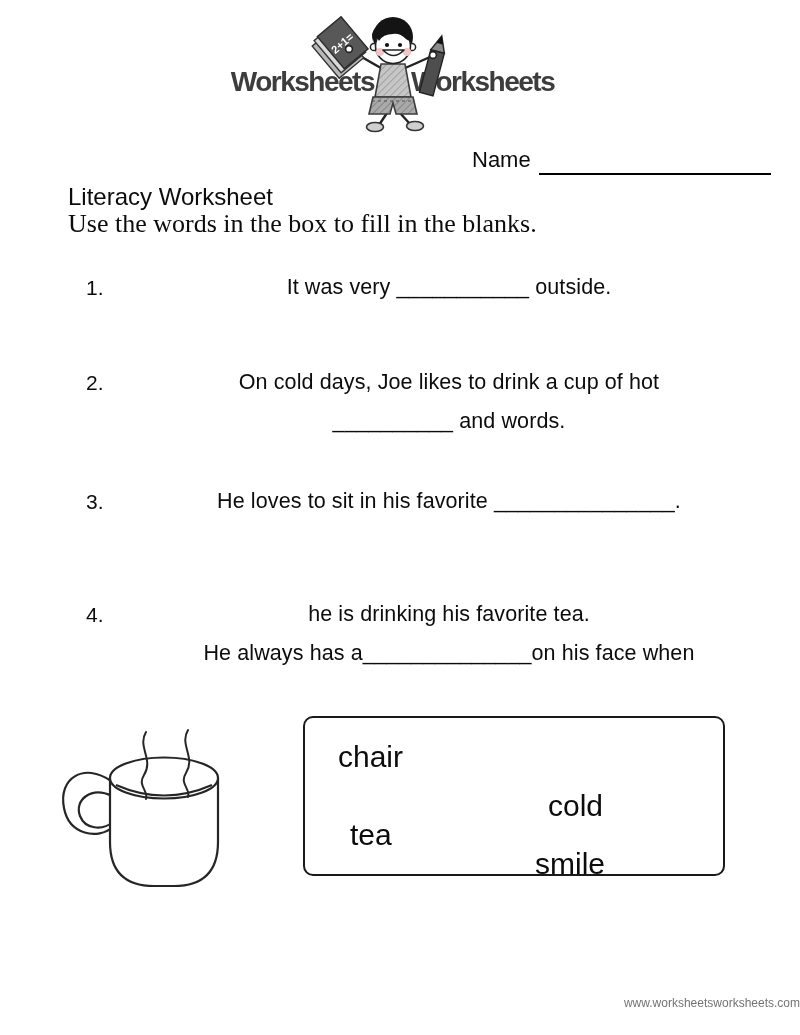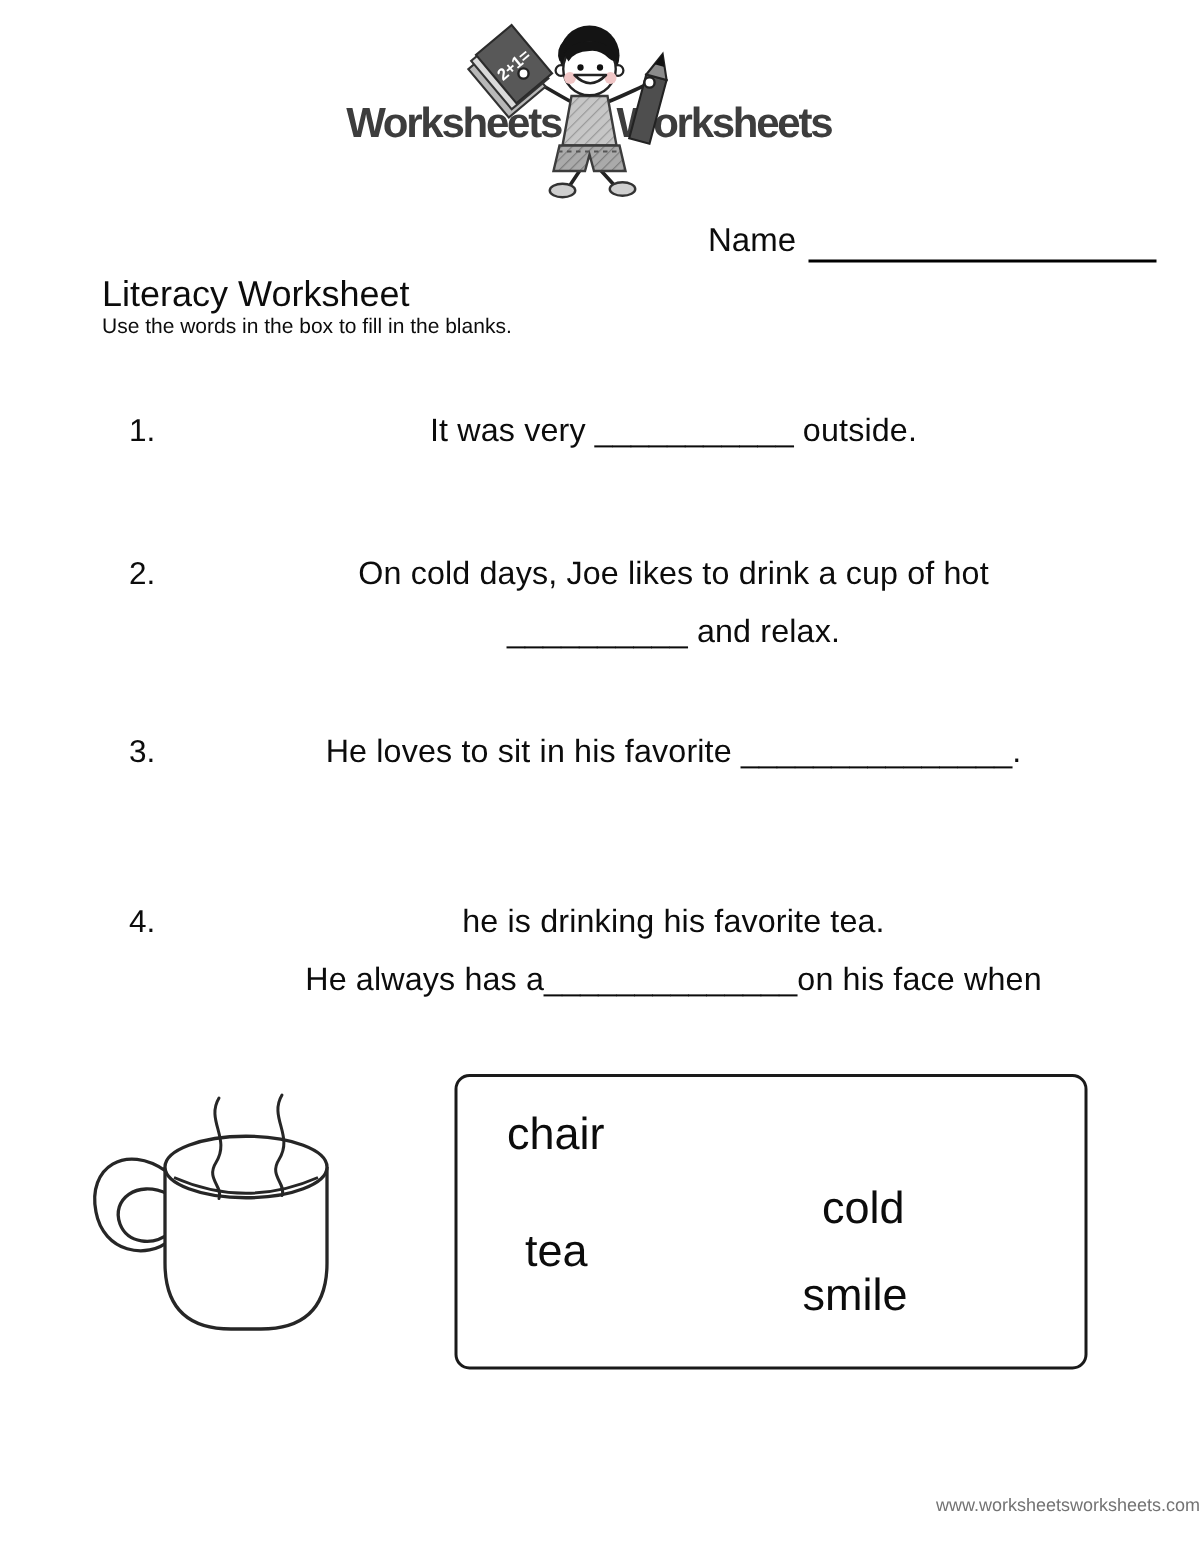--- a/index.html
+++ b/index.html
@@ -27,35 +27,35 @@
   .logo-word.right { left: 411px; width: 170px; text-align: left; }
   .logo-boy { position: absolute; left: 310px; top: 12px; width: 170px; height: 128px; }
 
   
   .title { position: absolute; left: 68px; top: 155px; font-size: 24px; color: #0c0c0c; margin-top: 28px; }
   .name-row { position: absolute; left: 472px; top: 147px; display: flex; }
   .name-label { font-size: 22px; color: #0c0c0c; }
   .name-line { width: 232px; height: 28px; border-bottom: 2px solid #000; margin-left: 8px; }
 
   
-  .instructions { position: absolute; left: 68px; top: 209px; font-size: 14px; color: #0c0c0c; }
+  .instructions { position: absolute; left: 68px; top: 209px; font-size: 26px; color: #0c0c0c; font-family: Liberation Serif, serif; }
 
   
   .question { position: absolute; left: 86px; width: 668px; display: flex; line-height: 39px; }
   .q1 { top: 268px; }
   .q2 { top: 363px; }
   .q3 { top: 482px; }
   .q4 { top: 595px; }
   .q-num  { width: 58px; flex-shrink: 0; font-size: 21px; color: #0c0c0c; }
   .q-text { flex: 1; font-size: 21.5px; color: #0c0c0c; letter-spacing: 0.1px; text-align: center; }
 
   
   .word-box {
     position: absolute; left: 303px; top: 716px;
-    width: 422px; height: 197px;
+    width: 422px; height: 160px;
     border: 2px solid #1a1a1a; border-radius: 10px;
     background: #fff;
   }
   .word { position: absolute; font-size: 30px; color: #0c0c0c; }
   .word-chair { left: 33px;  top: 22px;  }
   .word-cold  { left: 243px; top: 31px; margin-top: 40px;  }
   .word-tea   { left: 45px;  top: 100px; }
   .word-smile { left: 230px; top: 92px; margin-top: 37px;  }
 
   
@@ -142,21 +142,21 @@
     <div class="q-num">1.</div>
     <div class="q-text">
       <div>It was very ___________ outside.</div>
     </div>
   </div>
 
   <div class="question q2">
     <div class="q-num">2.</div>
     <div class="q-text">
       <div>On cold days,  Joe likes to drink a cup of hot</div>
-      <div>__________ and relax.</div>
+      <div>__________ and words.</div>
     </div>
   </div>
 
   <div class="question q3">
     <div class="q-num">3.</div>
     <div class="q-text">
       <div>He loves to sit in his favorite _______________.</div>
     </div>
   </div>
 

